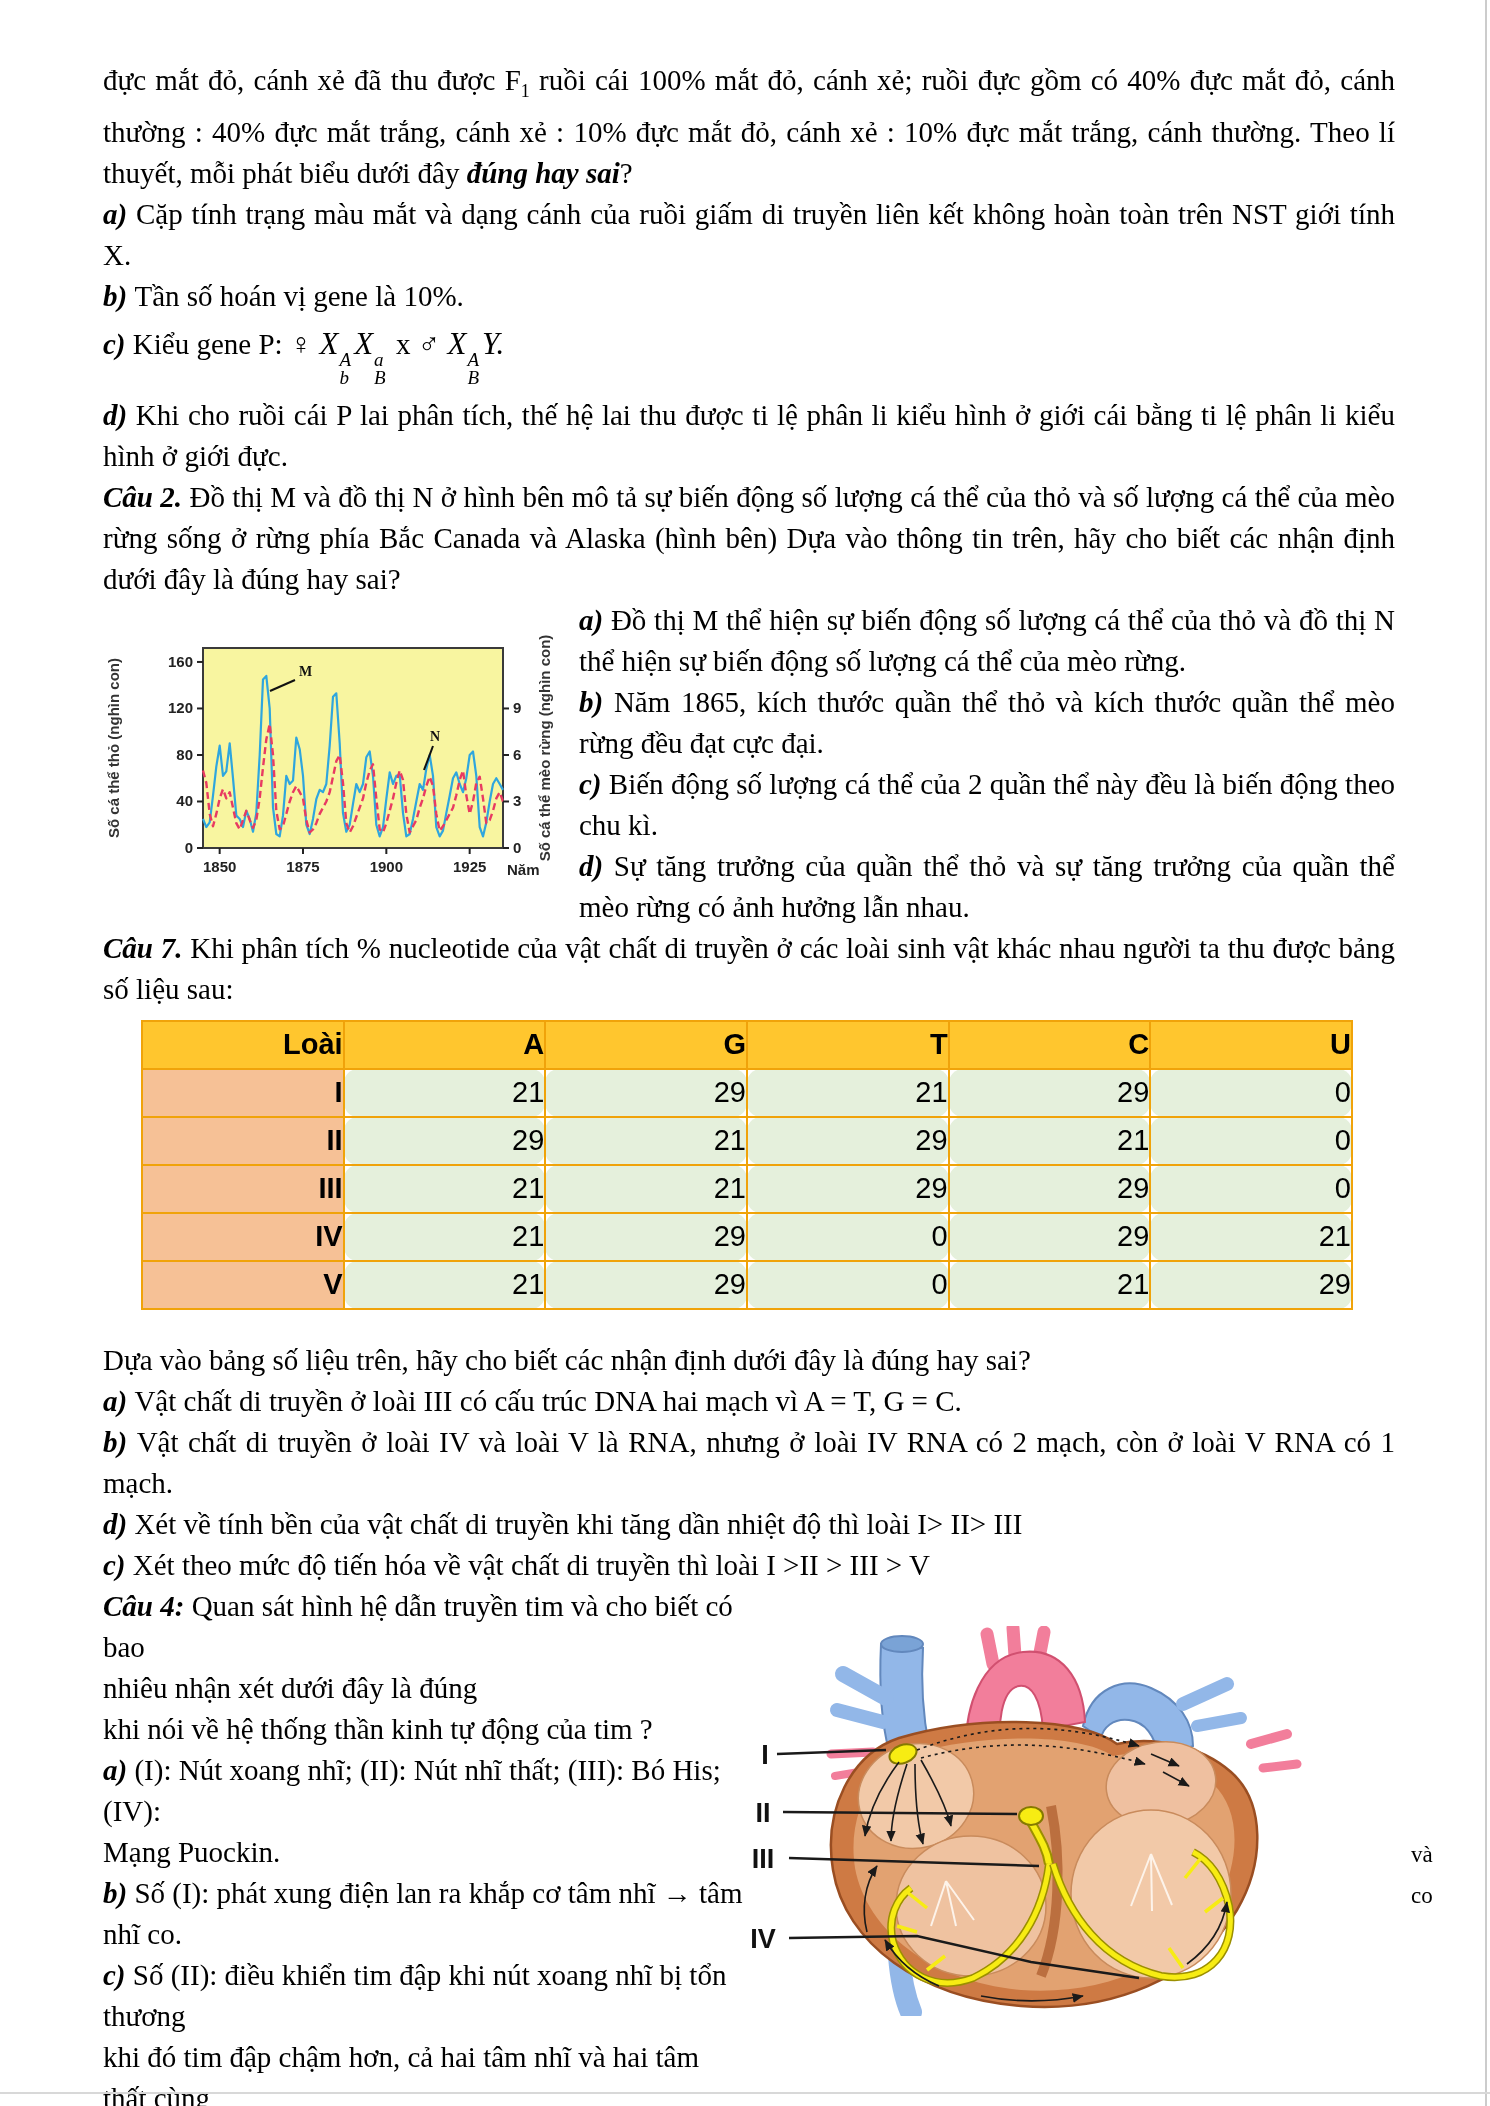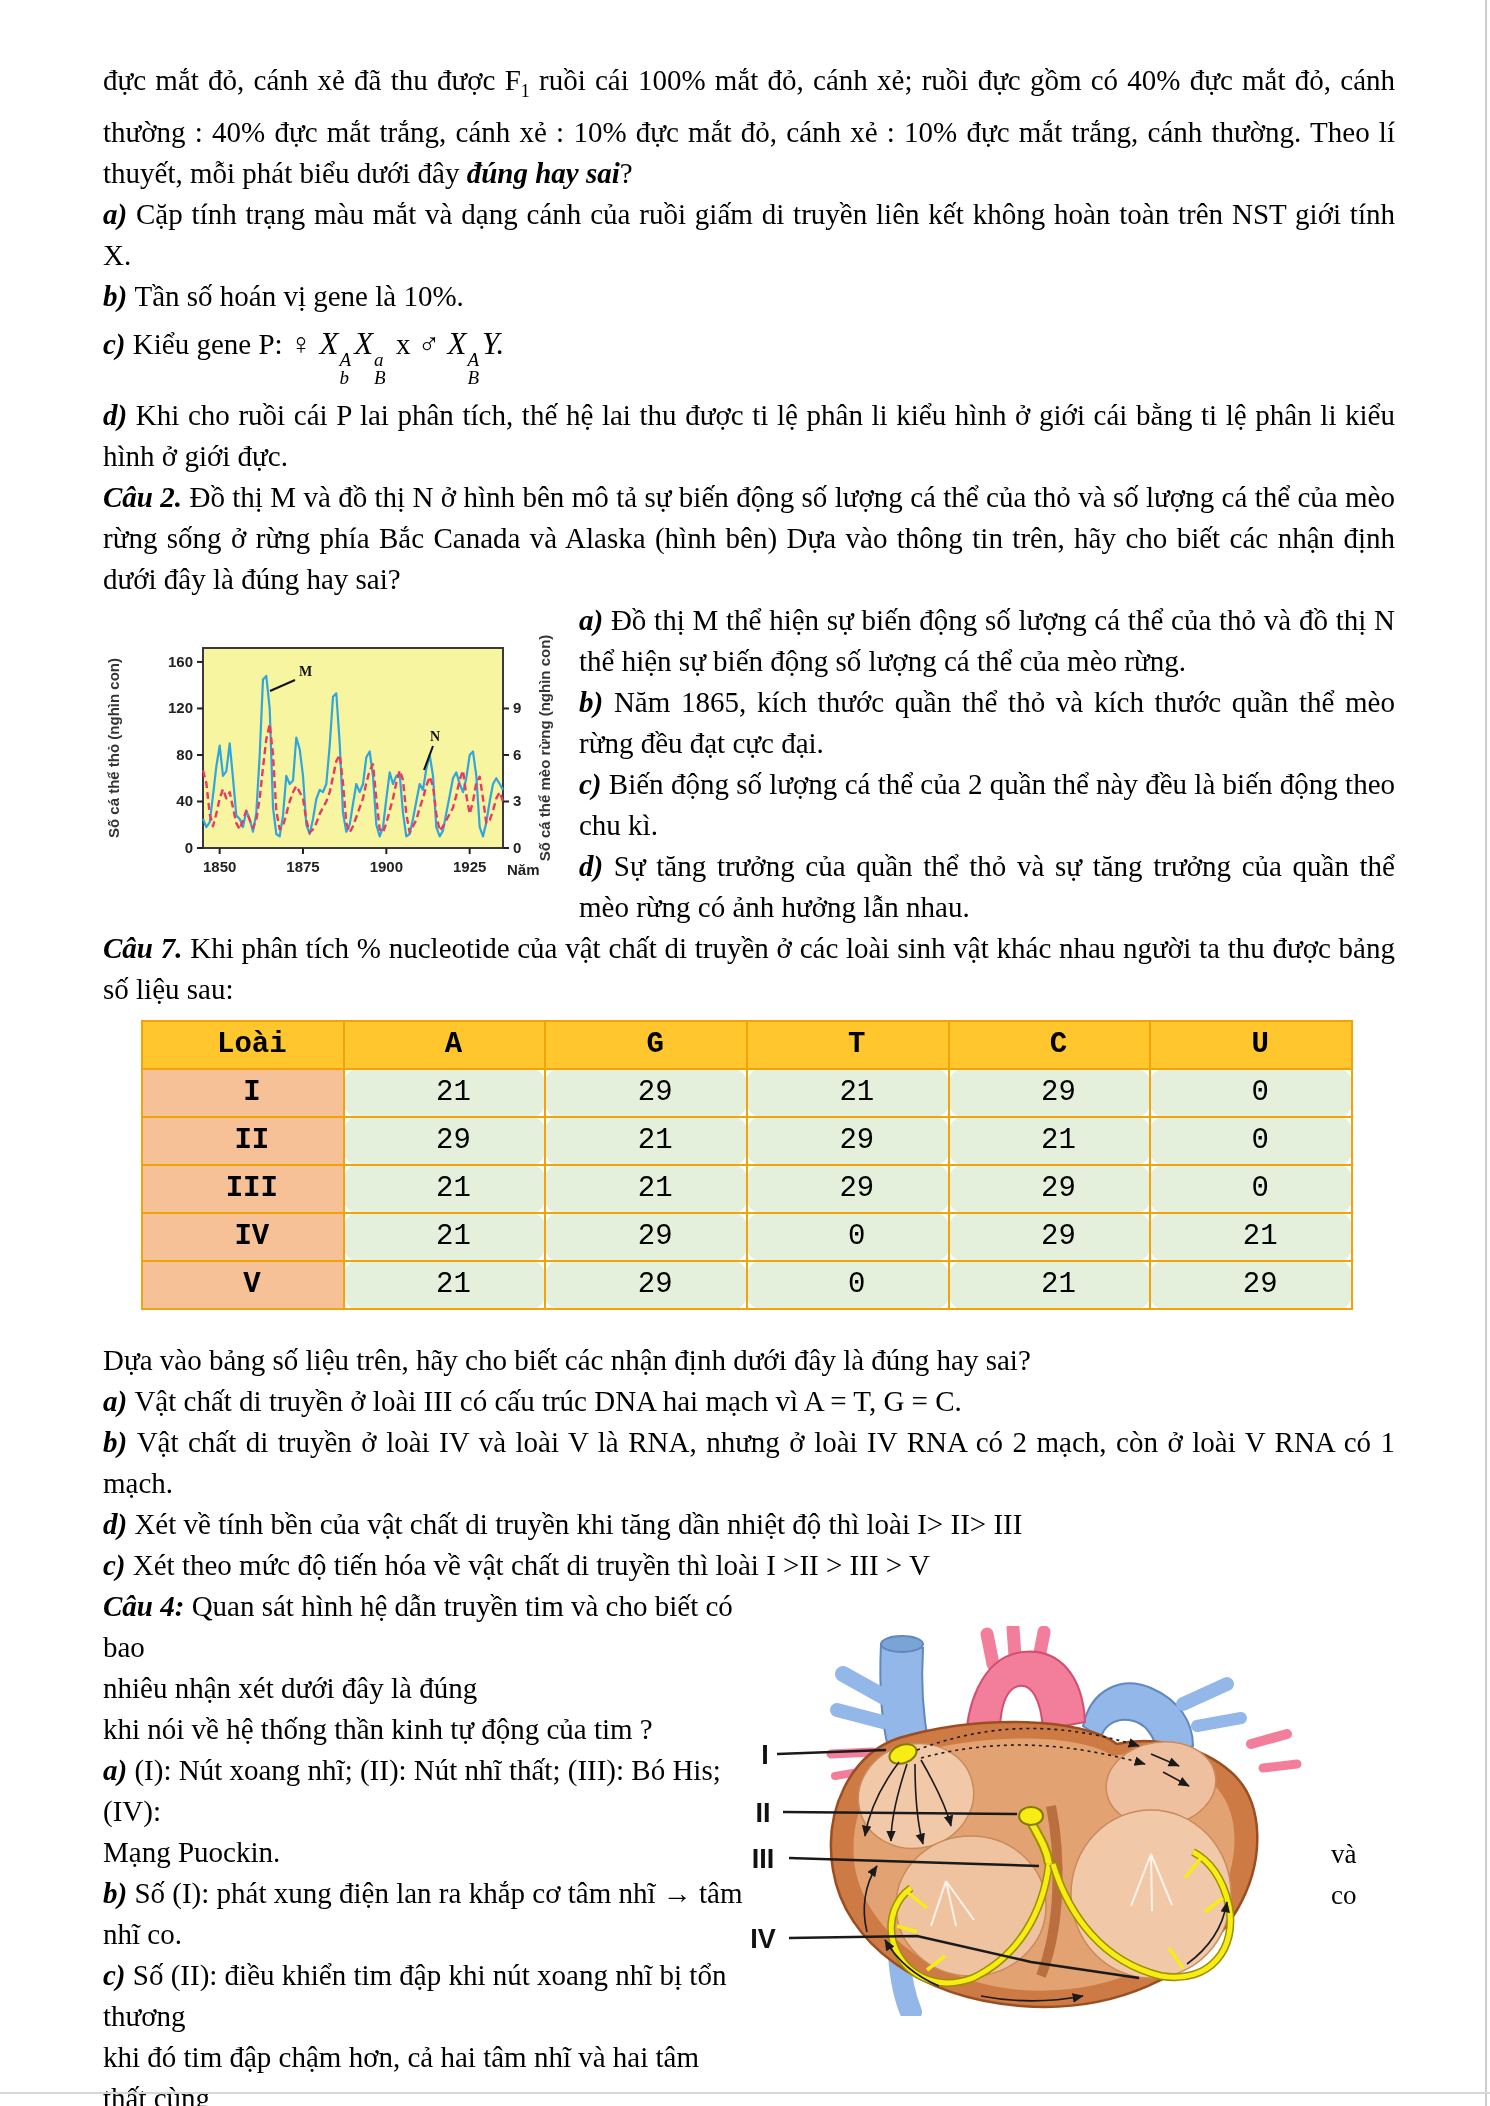--- a/index.html
+++ b/index.html
@@ -20,31 +20,31 @@
   .ss{display:inline-flex;flex-direction:column;vertical-align:-12px;line-height:0.95;
       font-size:19px;font-style:italic;margin:0 3px 0 1px;}
   
   .chart-float{float:left;width:460px;height:300px;margin:2px 16px 8px 0;}
   .ctick{font:700 15px "Liberation Sans","DejaVu Sans",sans-serif;fill:#222;}
   .clab{font:700 15px "Liberation Sans","DejaVu Sans",sans-serif;fill:#333;}
   .cann{font:700 14px "Liberation Serif",serif;fill:#111;}
   
   .q3start{clear:left;}
   table.nt{border-collapse:collapse;table-layout:fixed;width:1212px;margin:10px 0 30px 38px;}
-  .nt th,.nt td{border:2px solid #f0a30a;height:46px;padding:0 0 0 18px;text-align:center;
-      font-size:29px;font-family:Liberation Mono, monospace;}
+  .nt th,.nt td{border:2px solid #f0a30a;height:46px;padding:0 0 0 18px;text-align:right;
+      font-size:29px;font-family:Liberation Sans, sans-serif;}
   .nt tr:first-child th{background:#ffc62e;font-weight:bold;}
   .nt th.rh{background:#f6c196;font-weight:bold;}
   .nt td{background:#e5f0dc;font-weight:normal;border-radius:14px;}
   
   .q4{position:relative;min-height:450px;}
   .q4text{width:640px;}
   .heart-wrap{position:absolute;left:628px;top:40px;width:740px;height:390px;}
   .hlabel{font:700 27px "Liberation Sans","DejaVu Sans",sans-serif;fill:#111;}
-  .wrapword{position:absolute;left:1228px;font-size:27px;line-height:41px;}
+  .wrapword{position:absolute;left:1308px;font-size:23px;line-height:41px;}
   .edge-right{position:absolute;top:0;left:1485px;width:2px;height:2106px;background:#cccccc;}
   .edge-bottom{position:absolute;top:2092px;left:0;width:1490px;height:2px;background:#d8d8d8;}
 </style>
 </head>
 <body>
 
 <div class="content">
 
   <p class="just">đực mắt đỏ, cánh xẻ đã thu được F<sub>1</sub> ruồi cái 100% mắt đỏ, cánh xẻ; ruồi đực gồm có 40% đực mắt đỏ, cánh thường : 40% đực mắt trắng, cánh xẻ : 10% đực mắt đỏ, cánh xẻ : 10% đực mắt trắng, cánh thường. Theo lí thuyết, mỗi phát biểu dưới đây <b>đúng hay sai</b>?</p>
   <p class="just"><b>a) </b>Cặp tính trạng màu mắt và dạng cánh của ruồi giấm di truyền liên kết không hoàn toàn trên NST giới tính X.</p>

